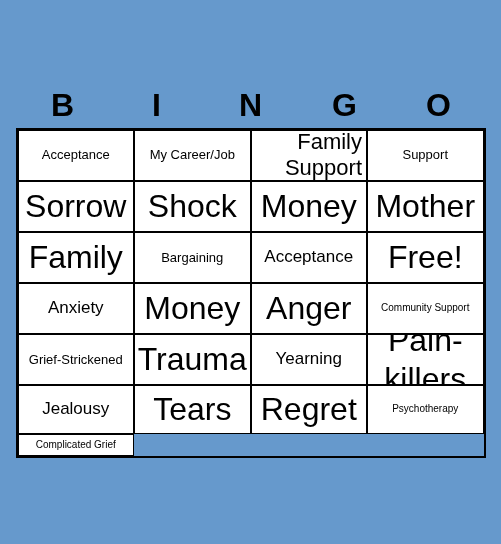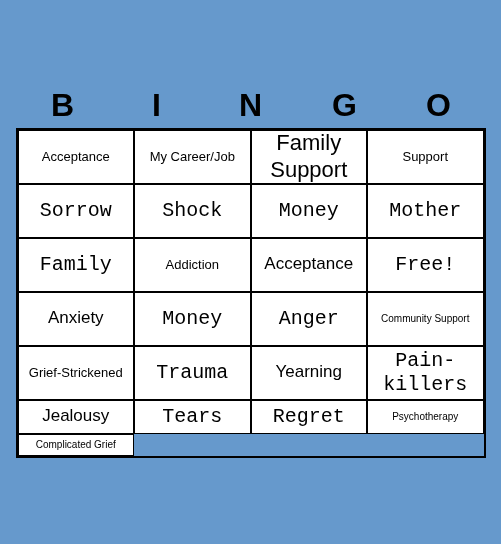--- a/index.html
+++ b/index.html
@@ -50,22 +50,22 @@
       background: #fff;
       cursor: default;
       overflow: hidden;
     }
     .bingo-cell span {
       line-height: 1.2;
     }
     .size-xs { font-size: 10px; }
     .size-sm { font-size: 13px; }
     .size-md { font-size: 17px; }
-    .size-lg { font-size: 22px; }
-    .size-xl { font-size: 20px; font-family: Liberation Mono, monospace; }
+    .size-lg { font-size: 22px; text-align: right; }
+    .size-xl { font-size: 32px; }
   </style>
 </head>
 <body>
 
 <div class="bingo-container">
   <div class="bingo-header">
   <div class="bingo-letter">B</div>
       <div class="bingo-letter">I</div>
       <div class="bingo-letter">N</div>
       <div class="bingo-letter">G</div>
@@ -93,21 +93,21 @@
       <div class="bingo-cell">
         <span class="size-xl">Money</span>
       </div>
       <div class="bingo-cell">
         <span class="size-xl">Mother</span>
       </div>
       <div class="bingo-cell">
         <span class="size-xl">Family</span>
       </div>
       <div class="bingo-cell">
-        <span class="size-sm">Addiction</span>
+        <span class="size-sm">Bargaining</span>
       </div>
       <div class="bingo-cell">
         <span class="size-md">Acceptance</span>
       </div>
       <div class="bingo-cell">
         <span class="size-xl">Free!</span>
       </div>
       <div class="bingo-cell">
         <span class="size-md">Anxiety</span>
       </div>

